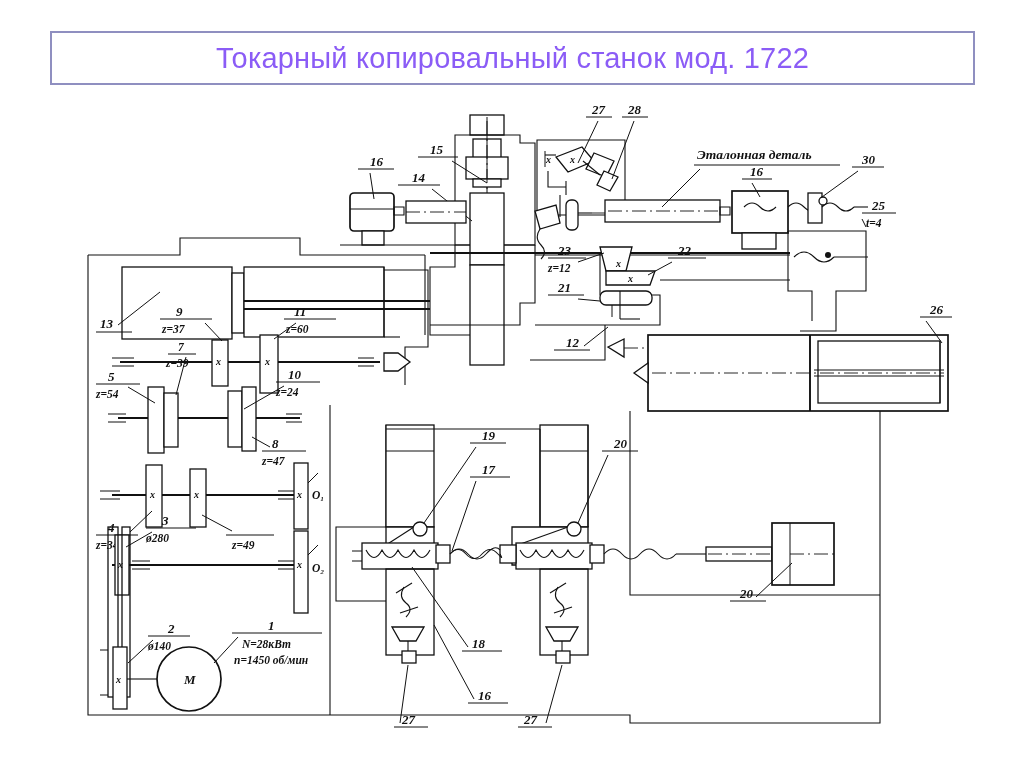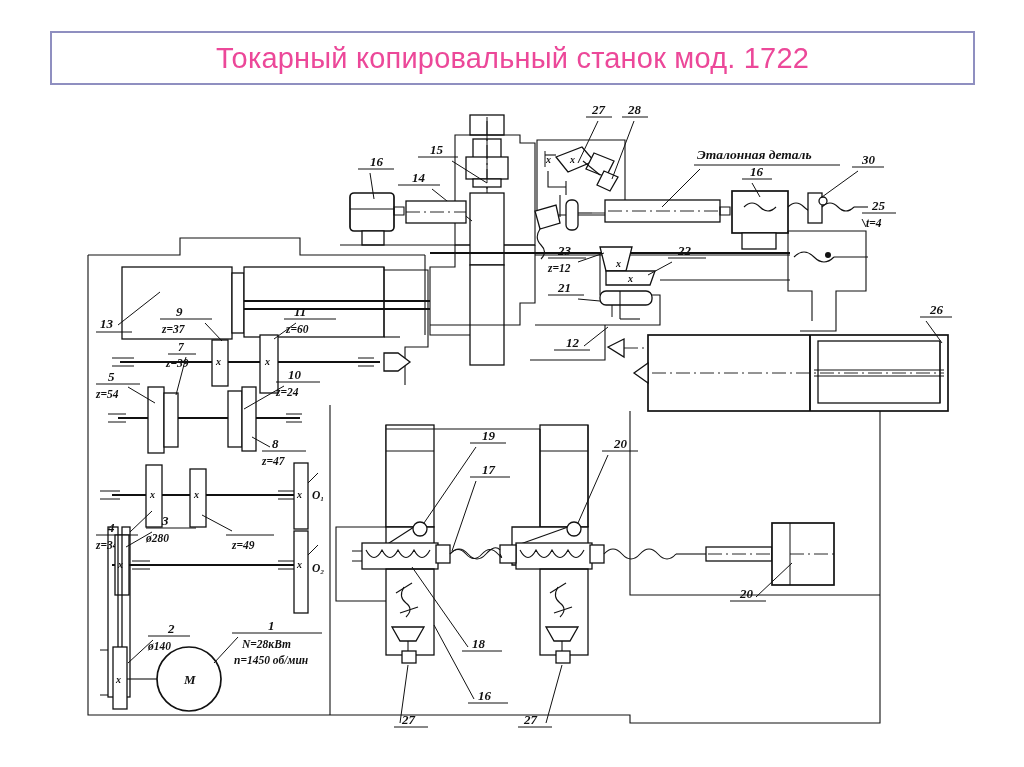--- a/index.html
+++ b/index.html
@@ -7,21 +7,21 @@
   #page{position:relative;width:1024px;height:767px;background:#ffffff;}
 
   
   #title-box{
     position:absolute;left:50px;top:31px;width:925px;height:54px;
     background:#ffffff;border:2px solid #8f8fc0;box-sizing:border-box;
     display:flex;align-items:center;justify-content:center;
   }
   #title-text{
     font-family:"Liberation Sans",sans-serif;
-    font-size:29px;color:#ec4899;letter-spacing:.2px;white-space:nowrap;
+    font-size:29px;color:#8b5cf6;letter-spacing:.2px;white-space:nowrap;
   }
 
   
   #drawing{position:absolute;left:0;top:95px;width:1024px;height:660px;}
   #drawing svg{display:block;}
 
   
   .lbl{font-family:"Liberation Serif",serif;font-style:italic;font-weight:bold;
        font-size:13px;fill:#111111;}
   .lbl-sm{font-family:"Liberation Serif",serif;font-style:italic;font-weight:bold;

